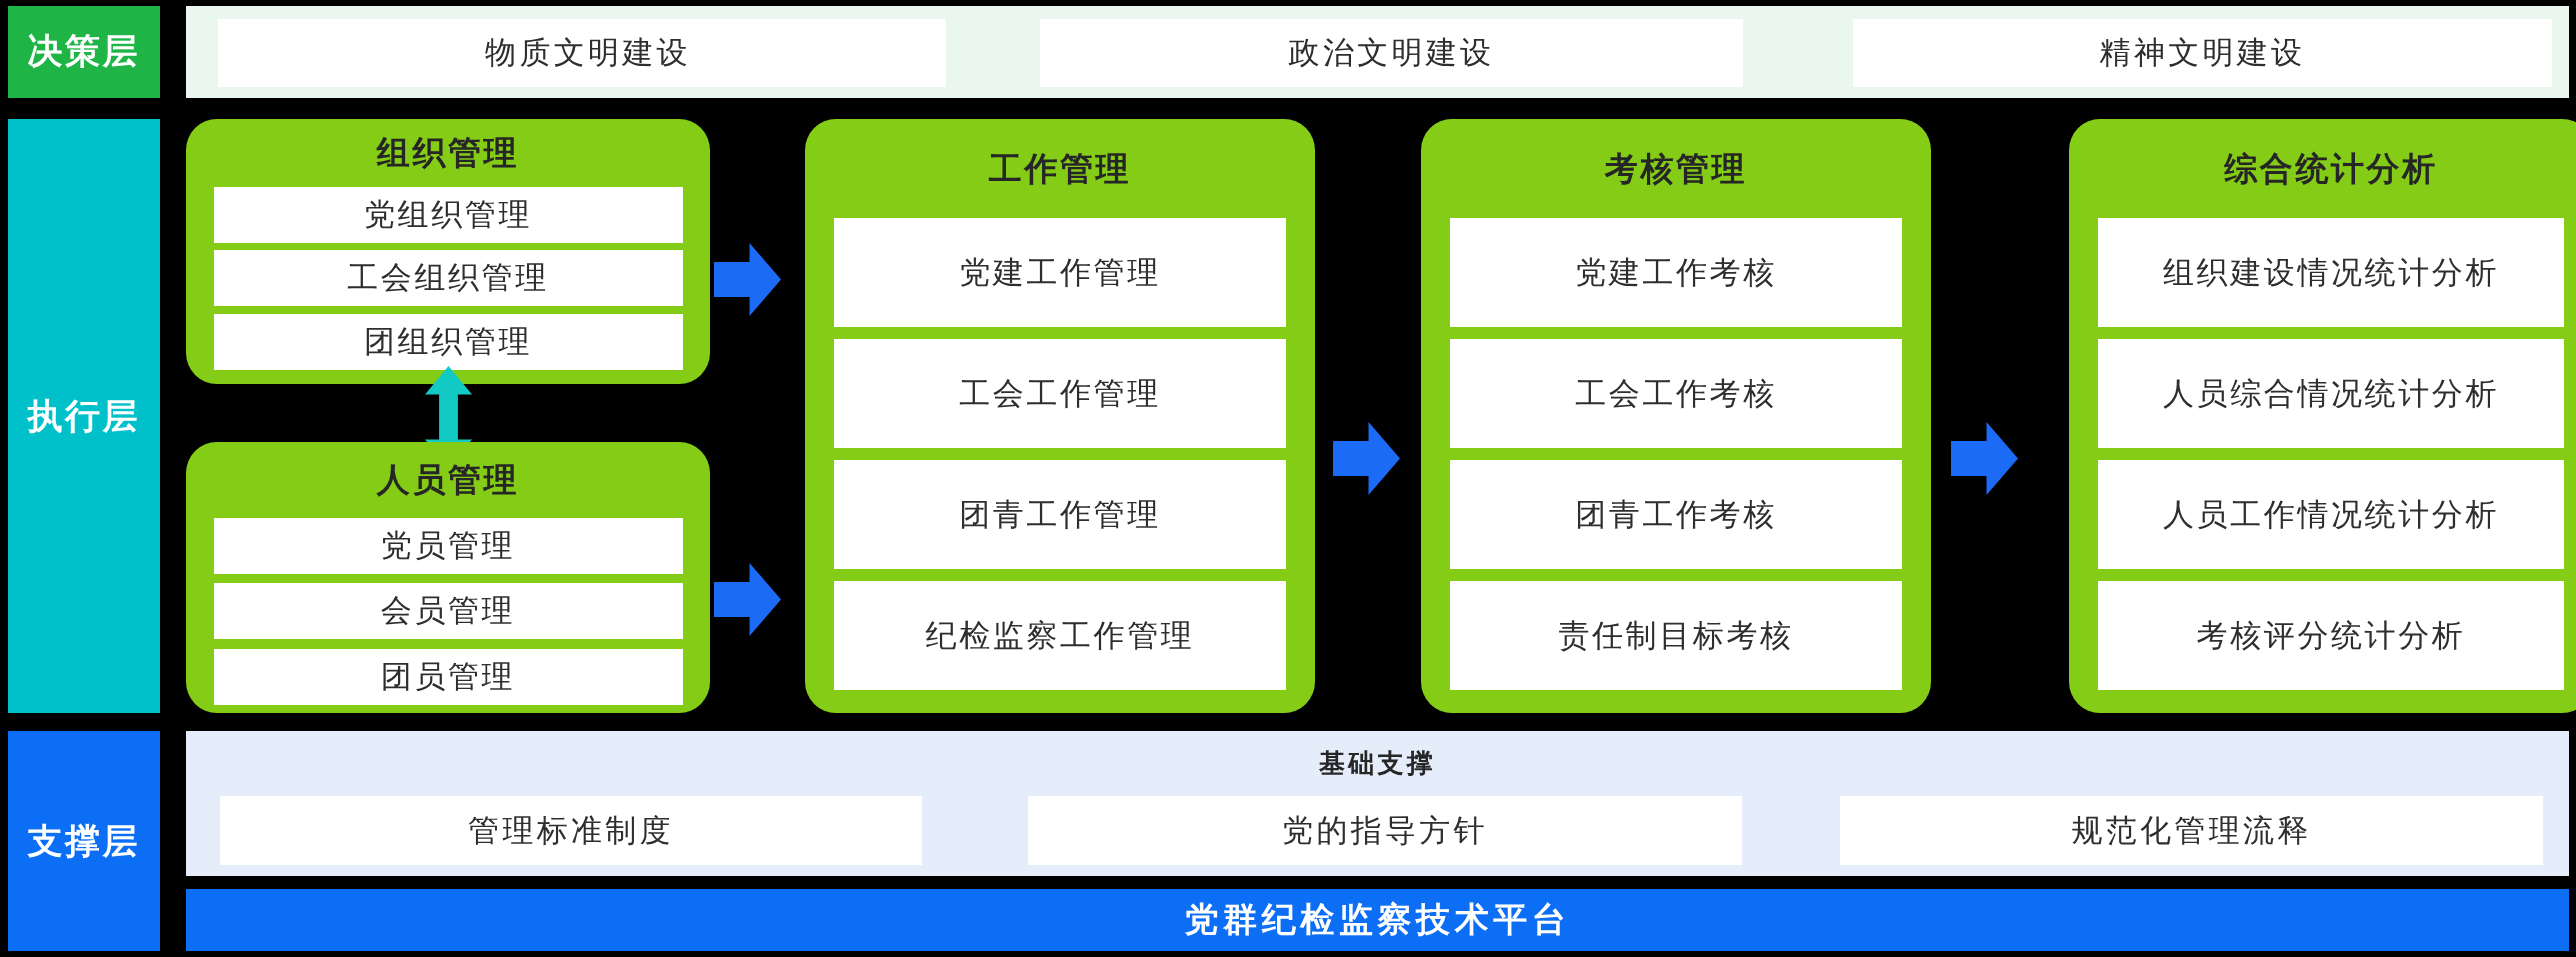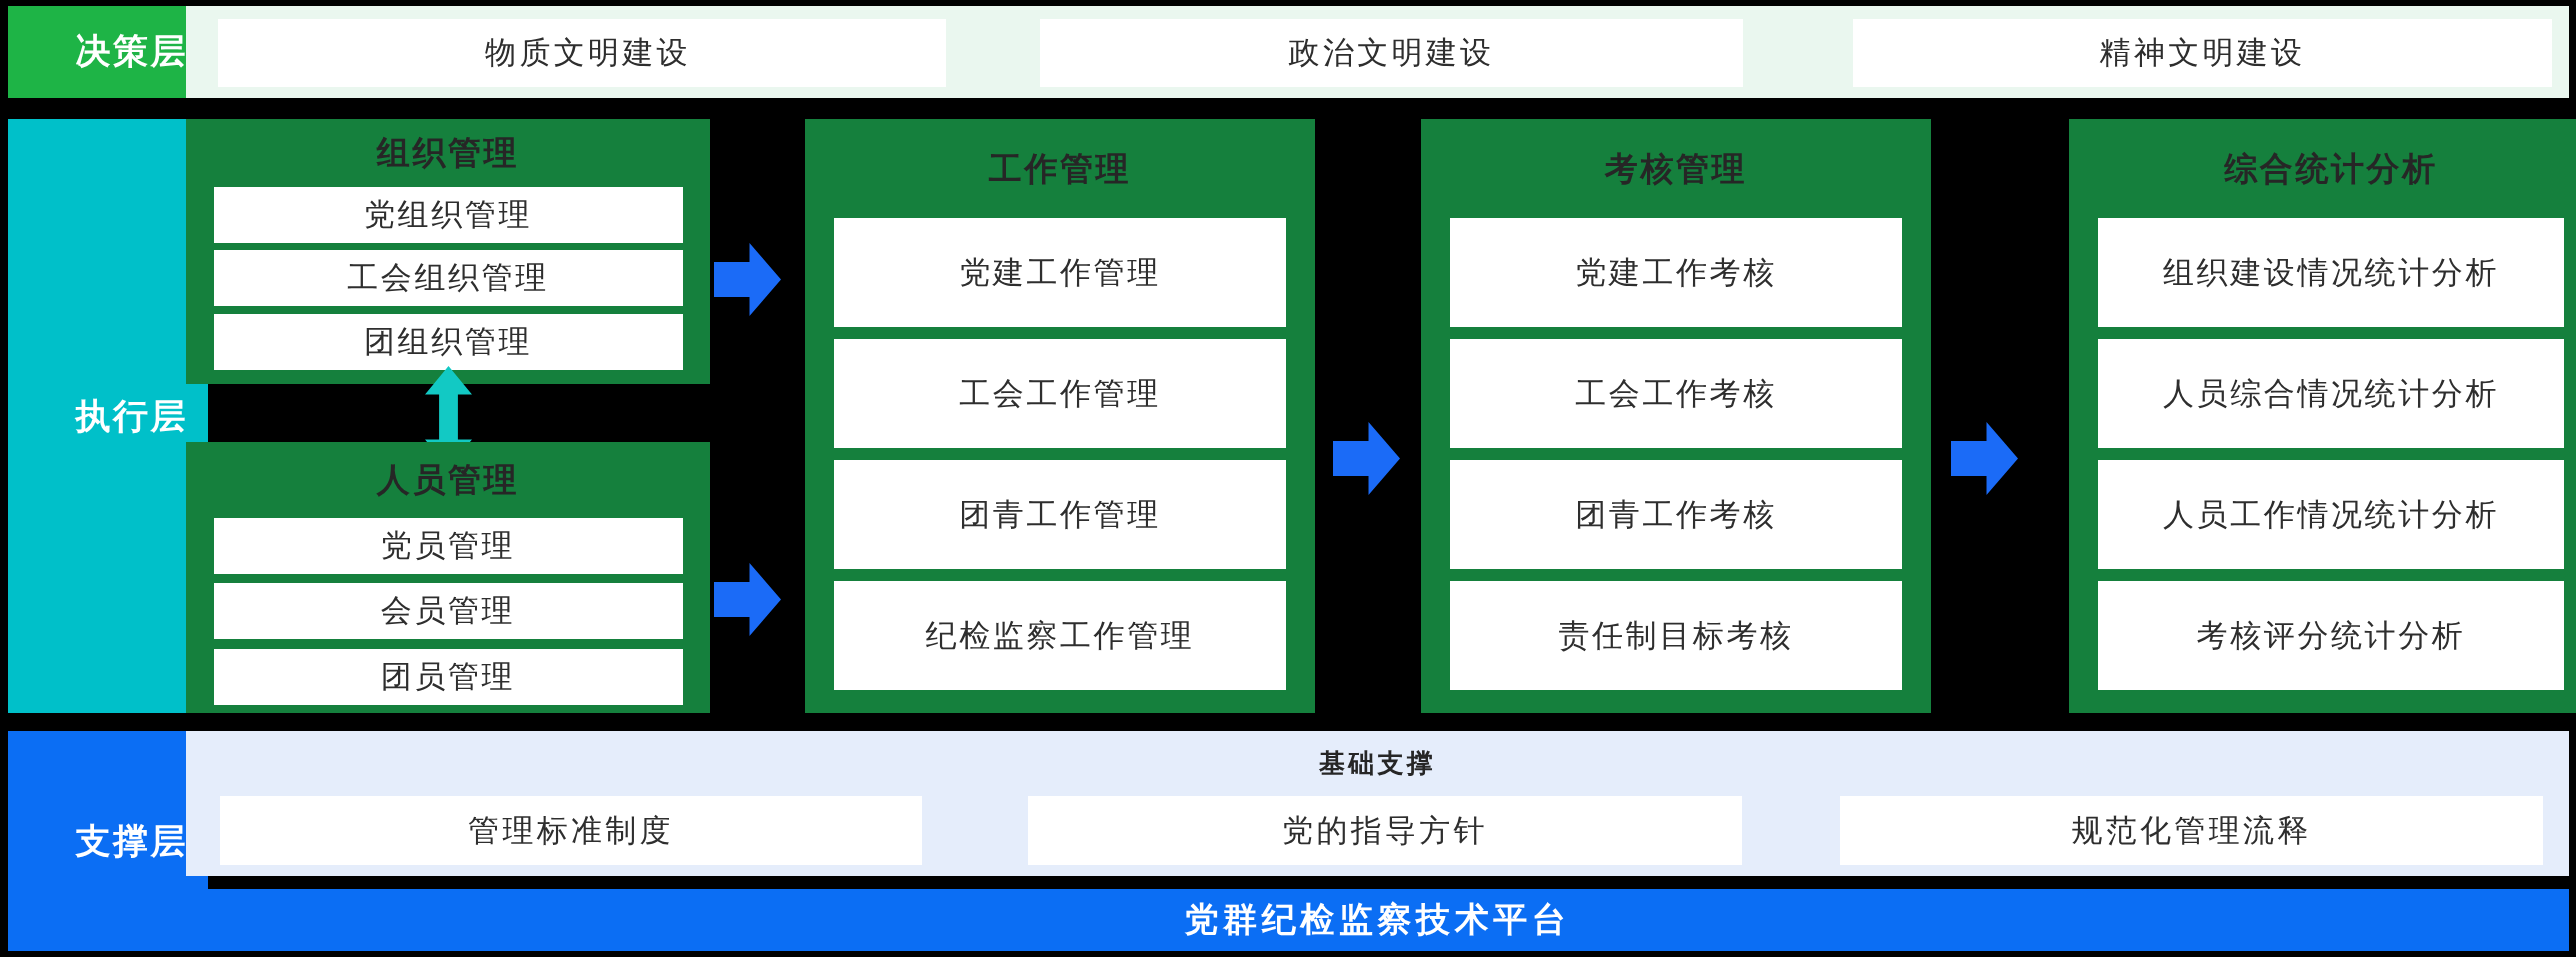--- a/index.html
+++ b/index.html
@@ -4,41 +4,41 @@
 <style>
   html,body{margin:0;padding:0;background:#000;}
   .canvas{
     position:relative;width:2576px;height:958px;background:#000;overflow:hidden;
     font-family:"Liberation Sans","DejaVu Sans",sans-serif;
   }
   
   .label{
     position:absolute;left:7.8px;width:152px;
     display:flex;align-items:center;justify-content:center;
-    color:#ffffff;font-weight:bold;font-size:35px;letter-spacing:2.6px;padding-left:48px;
+    color:#ffffff;font-weight:bold;font-size:35px;letter-spacing:2.6px;
   }
   .label.green{top:5.9px;height:92px;background:#1eb446;}
   .label.teal{top:119px;height:594px;background:#00c0c9;}
   .label.blue{top:731px;height:220px;background:#0b6ef4;}
 
   
   .strip{position:absolute;left:186px;width:2383px;}
   .strip.top{top:5.9px;height:92px;background:#eaf7ef;}
   .strip .sbox{
     position:absolute;background:#ffffff;
     display:flex;align-items:center;justify-content:center;
     font-size:31px;letter-spacing:3.3px;color:#2e2e2e;white-space:nowrap;
   }
   .strip.top .sbox{top:13px;height:68px;}
   .b1{left:32px;width:716px;padding-left:12px;}
   .b2{left:854px;width:703px;}
   .b3{left:1667px;width:699px;}
 
   
-  .group{position:absolute;background:#15803d;}
+  .group{position:absolute;background:#84cc16;border-radius:31px;}
   .gA{left:186px;top:119px;width:524px;height:265px;}
   .gB{left:186px;top:442px;width:524px;height:271px;}
   .gC{left:805px;top:119px;width:510px;height:594px;}
   .gD{left:1421px;top:119px;width:510px;height:594px;}
   .gE{left:2037px;top:119px;width:524px;height:594px;margin-left:32px;}
   .gtitle{
     position:absolute;left:0;right:0;top:0;text-align:center;
     font-weight:bold;font-size:33px;letter-spacing:2.6px;color:#262626;white-space:nowrap;
   }
   .gA .gtitle{height:68px;line-height:68px;}

